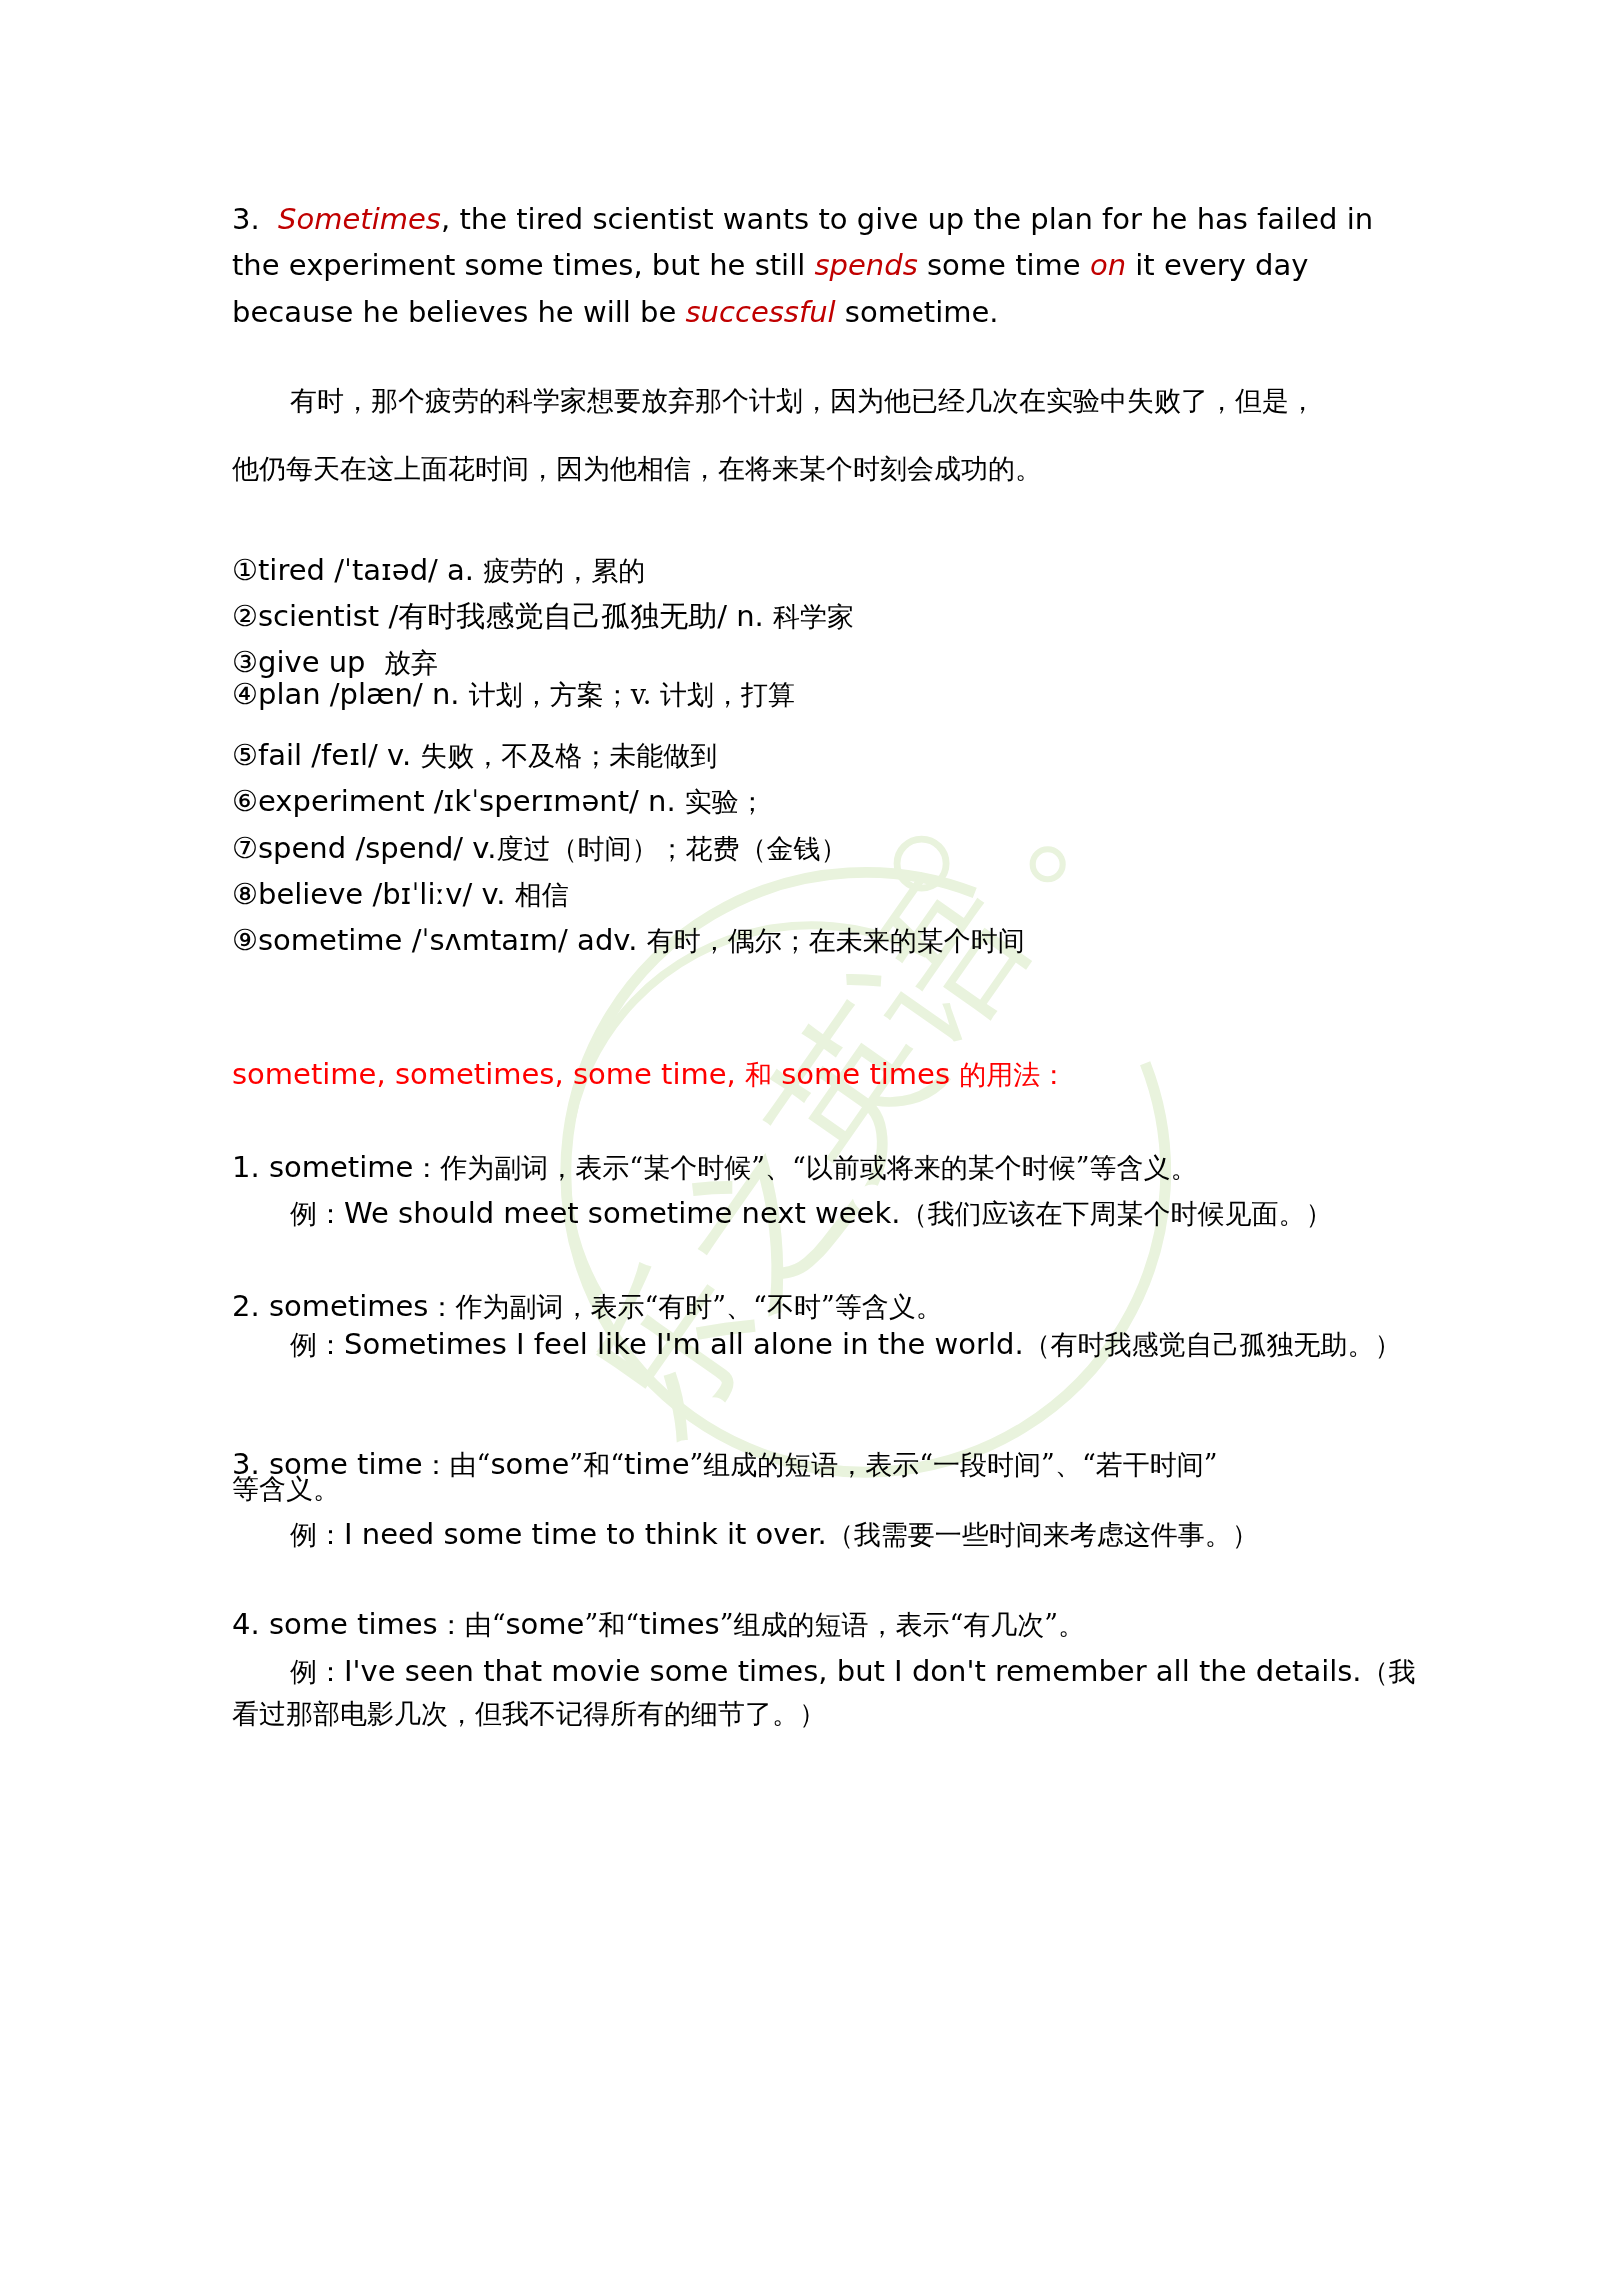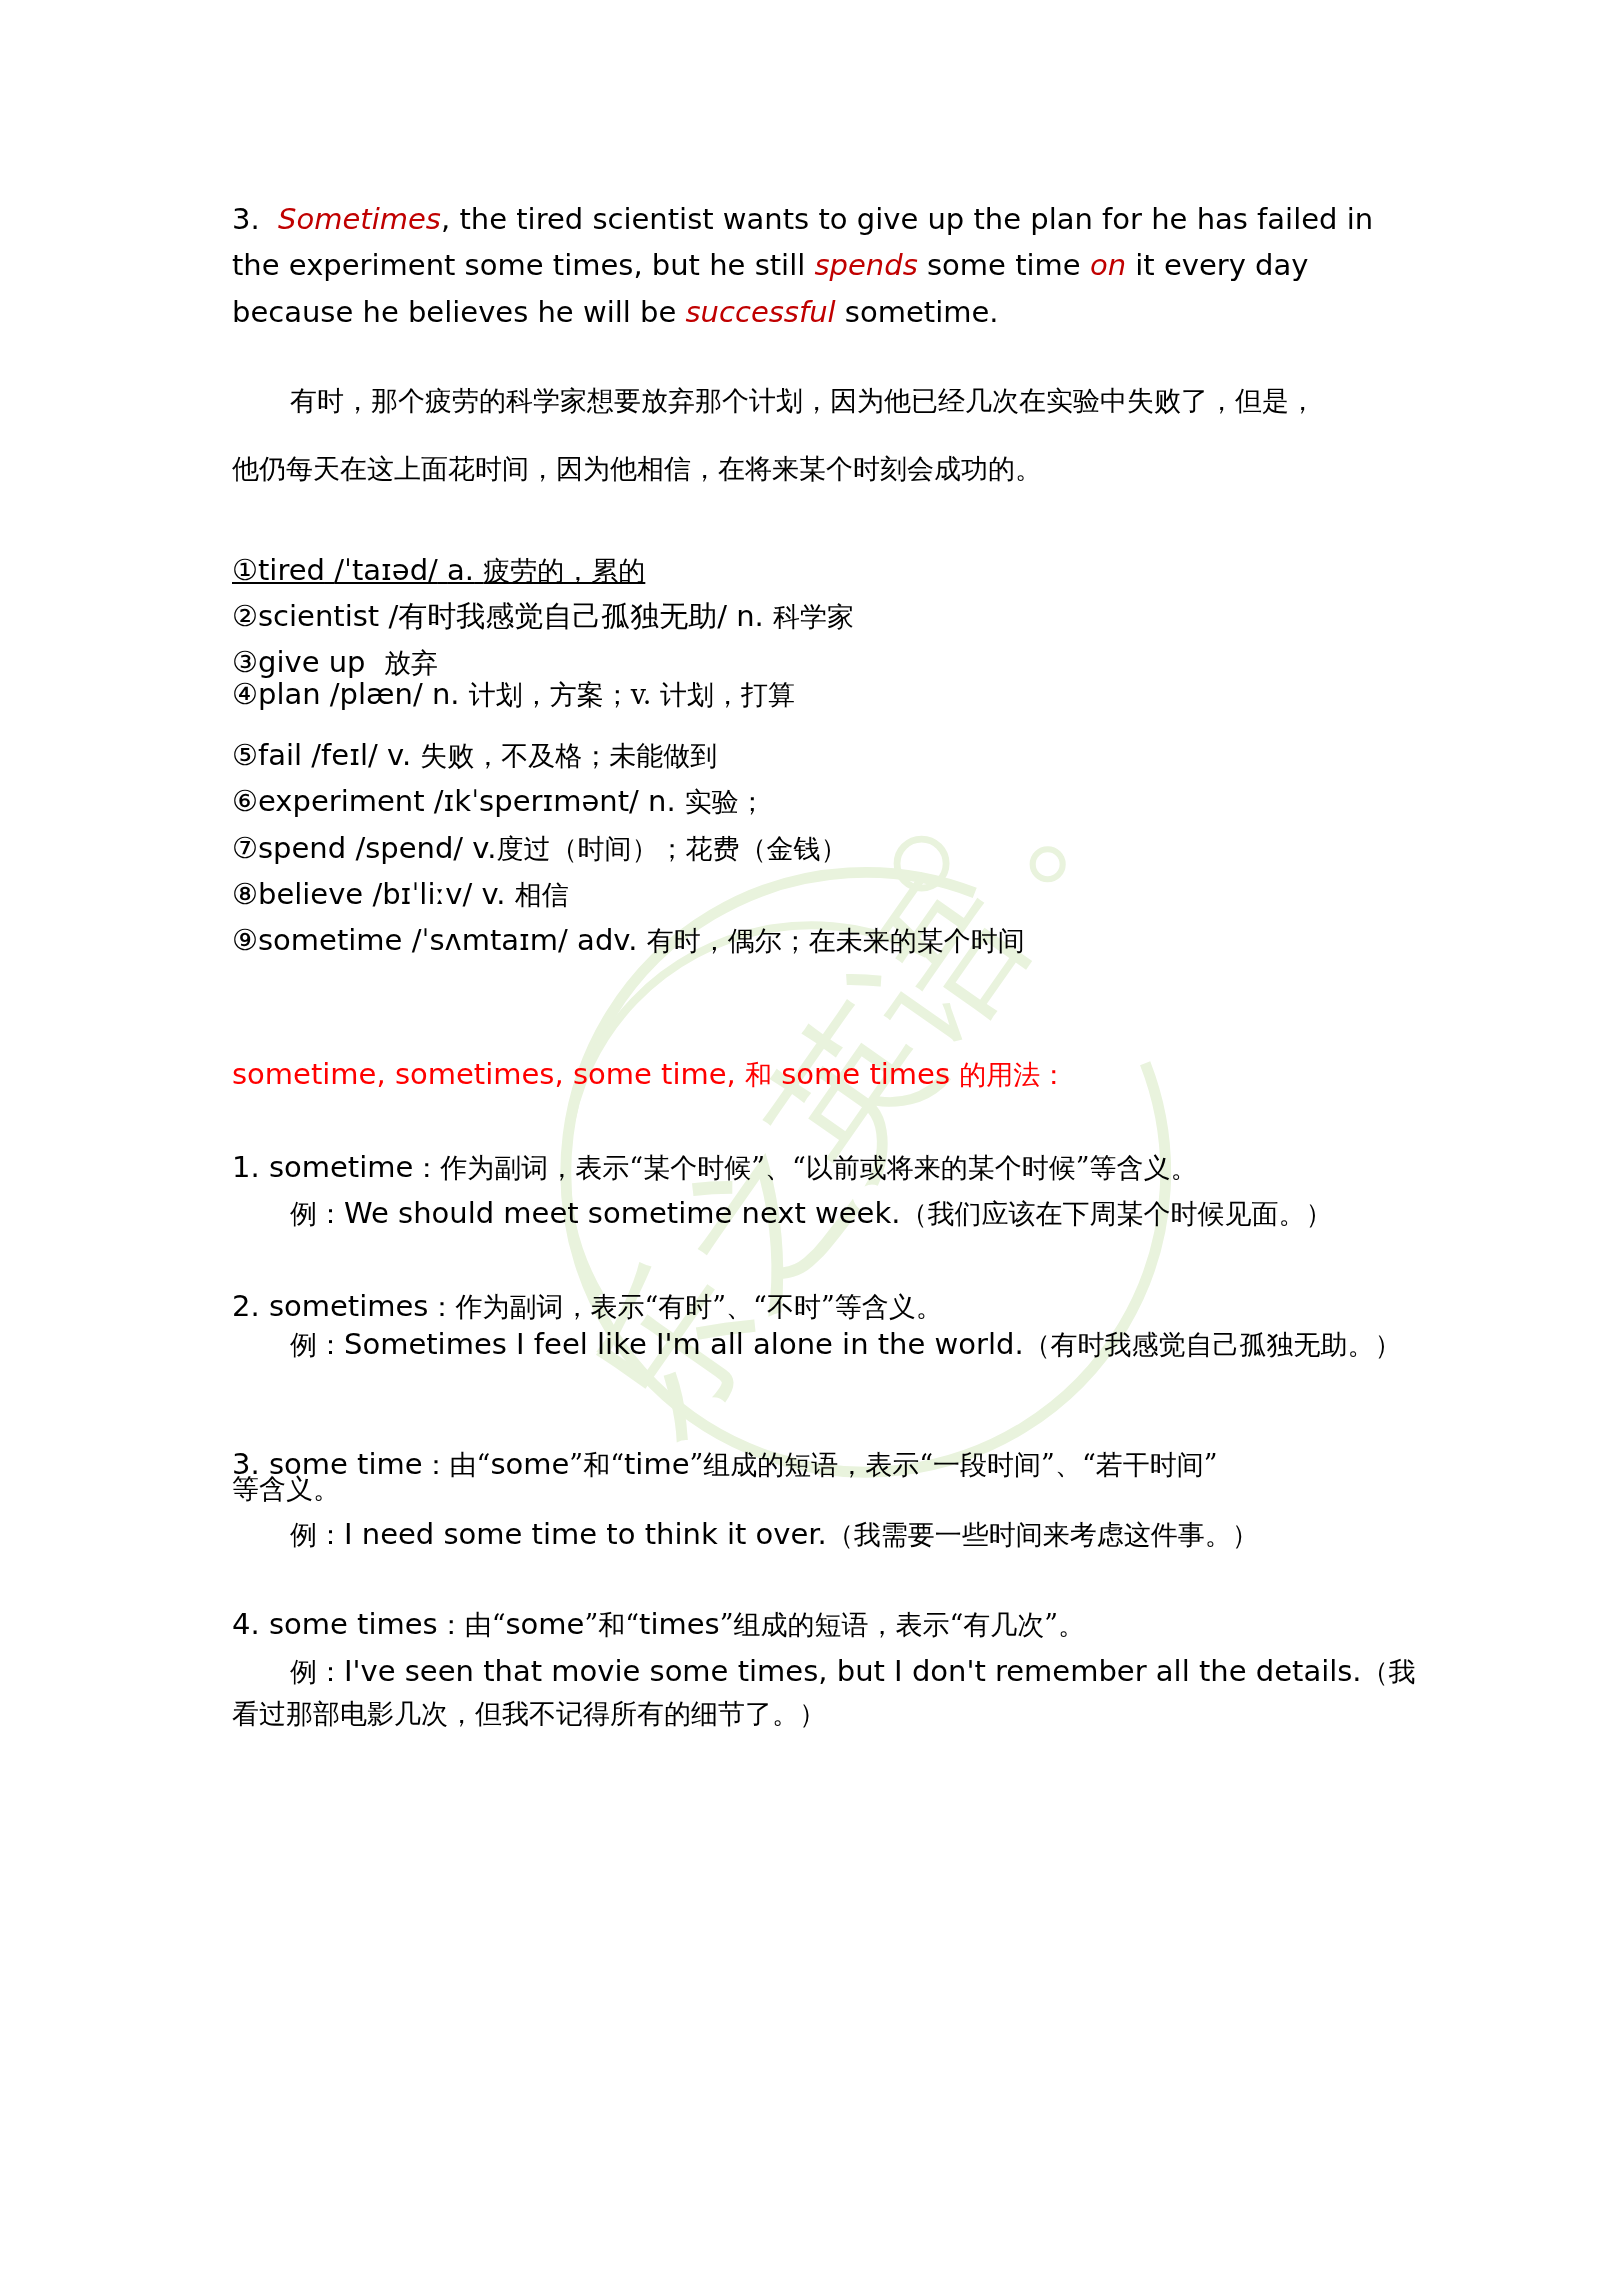--- a/index.html
+++ b/index.html
@@ -40,21 +40,21 @@
     <span>the experiment some times, but he still </span><span class="red-it">spends</span><span> some time </span><span class="red-it">on</span><span> it every day</span>
   </div>
   <div class="line cn" style="top:380px; left:290px;">有时，那个疲劳的科学家想要放弃那个计划，因为他已经几次在实验中失败了，但是，</div>
 
   <div class="line" style="top:292px;">
     <span>because he believes he will be </span><span class="red-it">successful</span><span> sometime.</span>
   </div>
   <div class="line cn" style="top:421px;margin-top:27px;">他仍每天在这上面花时间，因为他相信，在将来某个时刻会成功的。</div>
 
   <div>
-    <div class="line" style="top:550px;text-decoration:underline;">
+    <div class="line" style="top:550px;">
       <span>①</span><span>tired</span> <span>/ˈtaɪəd/</span> <span>a.</span> <span class="cn">疲劳的，累的</span>
     </div>
     <div class="line" style="top:596px;">
       <span>②</span><span>scientist</span> <span>/有时我感觉自己孤独无助/</span> <span>n.</span> <span class="cn">科学家</span>
     </div>
     <div class="line" style="top:642px;">
       <span>③</span><span>give up</span>&nbsp; <span class="cn">放弃</span>
     </div>
     <div class="line" style="top:674px;">
       <span>④</span><span>plan</span> <span>/plæn/</span> <span>n.</span> <span class="cn">计划，方案；v. 计划，打算</span>

